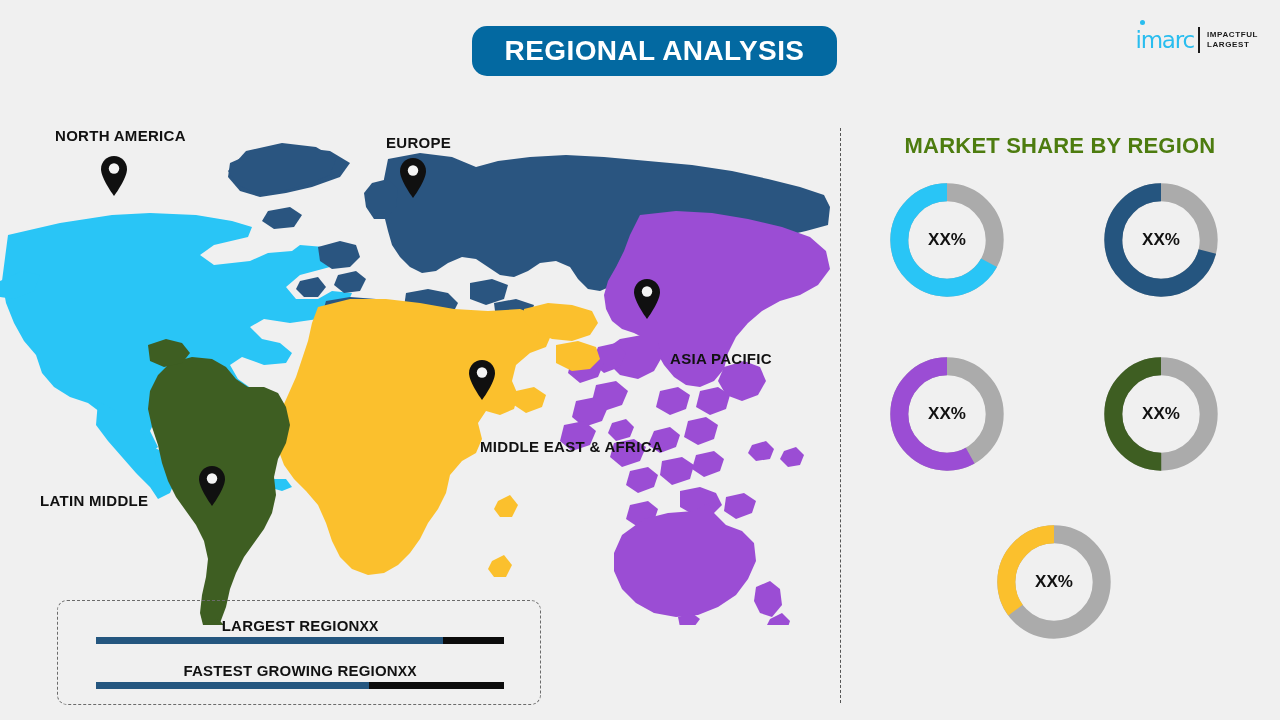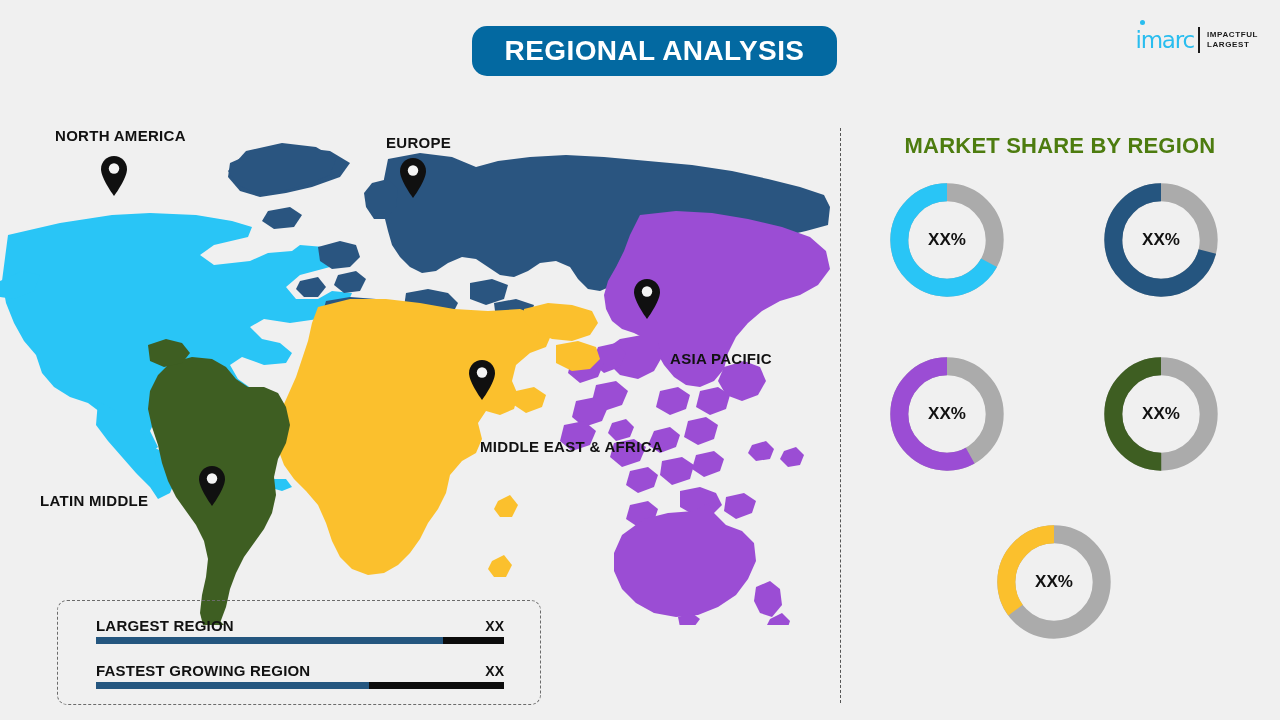--- a/index.html
+++ b/index.html
@@ -63,21 +63,21 @@
   .pin{position:absolute;width:30px;height:42px;}
 
   
   .legend-box{
     position:absolute;left:57px;top:600px;width:484px;height:105px;
     border:1px dashed #6b6b6b;border-radius:10px;box-sizing:border-box;
   }
   .legend-row{position:absolute;left:38px;width:408px;}
   .legend-row.r1{top:16px;}
   .legend-row.r2{top:61px;}
-  .legend-head{display:flex;align-items:baseline;justify-content:space-between;}
+  .legend-head{display:flex;align-items:baseline;justify-content:center;}
   .legend-name{font-size:15px;font-weight:bold;color:#111;letter-spacing:.2px;}
   .legend-val{font-size:14px;font-weight:bold;color:#111;}
   .legend-bar{margin-top:3px;height:7px;background:#0c0c0c;position:relative;overflow:hidden;}
   .legend-bar-fill{position:absolute;left:0;top:0;height:100%;background:#24567F;}
 
   
   .right-panel{position:absolute;left:840px;top:95px;width:440px;height:625px;}
   .share-title{
     position:absolute;left:0;top:38px;width:440px;text-align:center;
     font-size:22px;font-weight:bold;color:#4d7c0f;letter-spacing:.2px;

